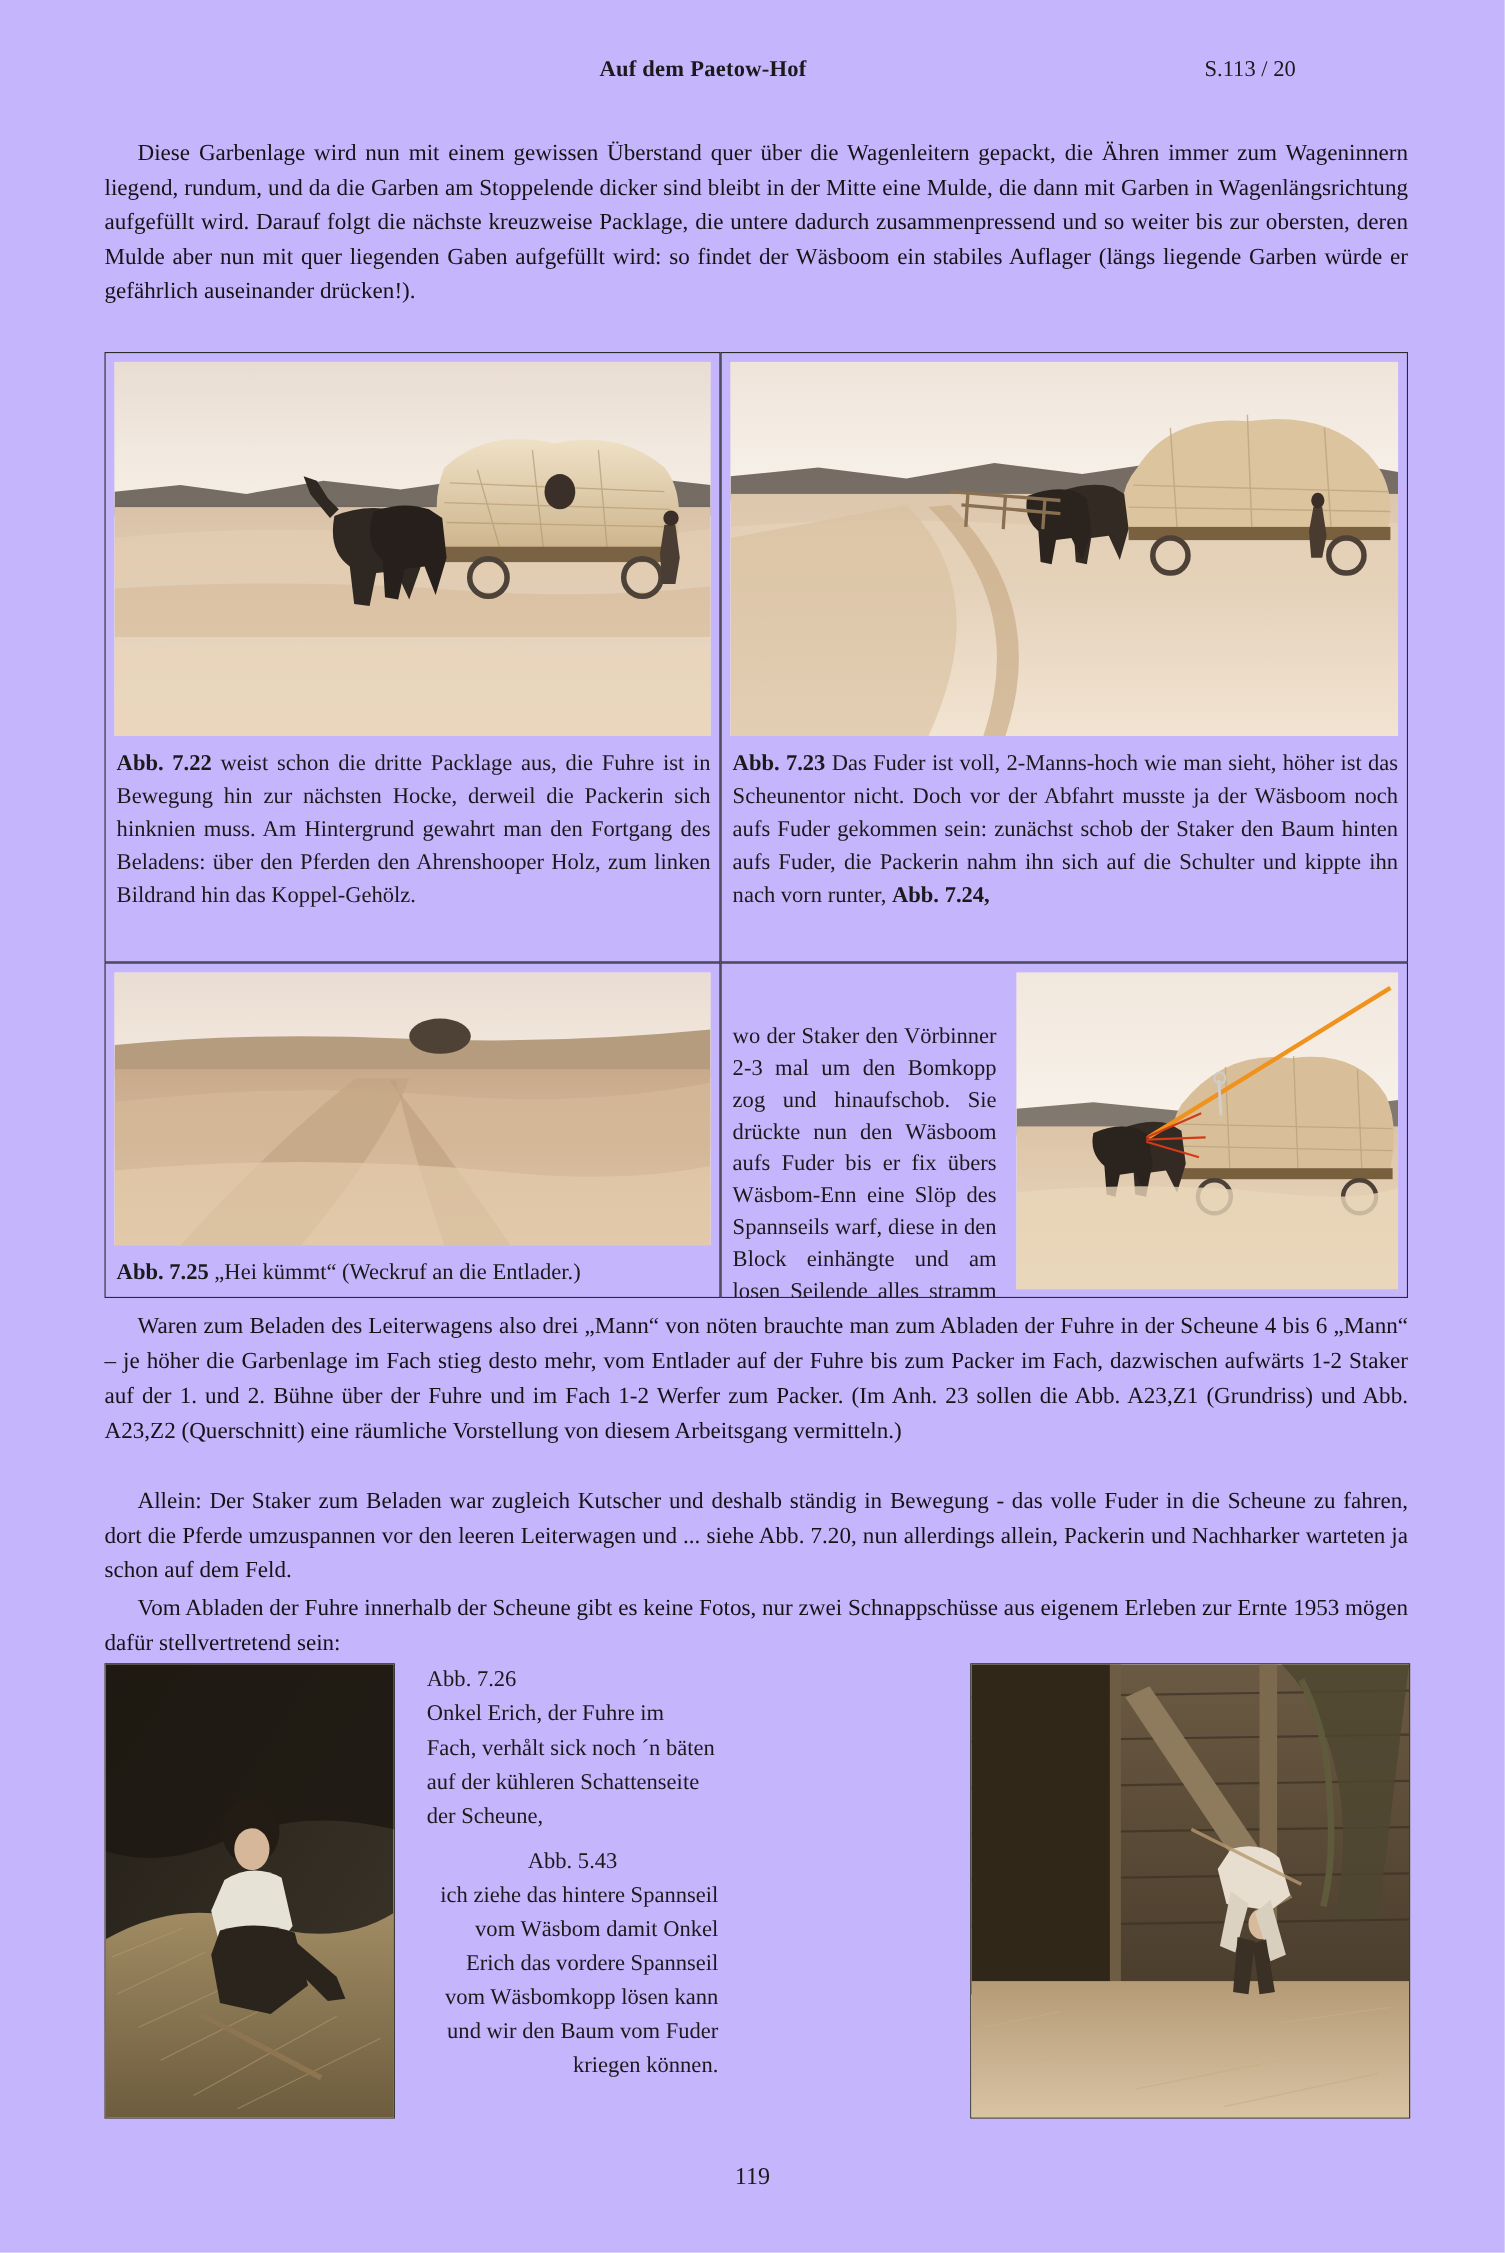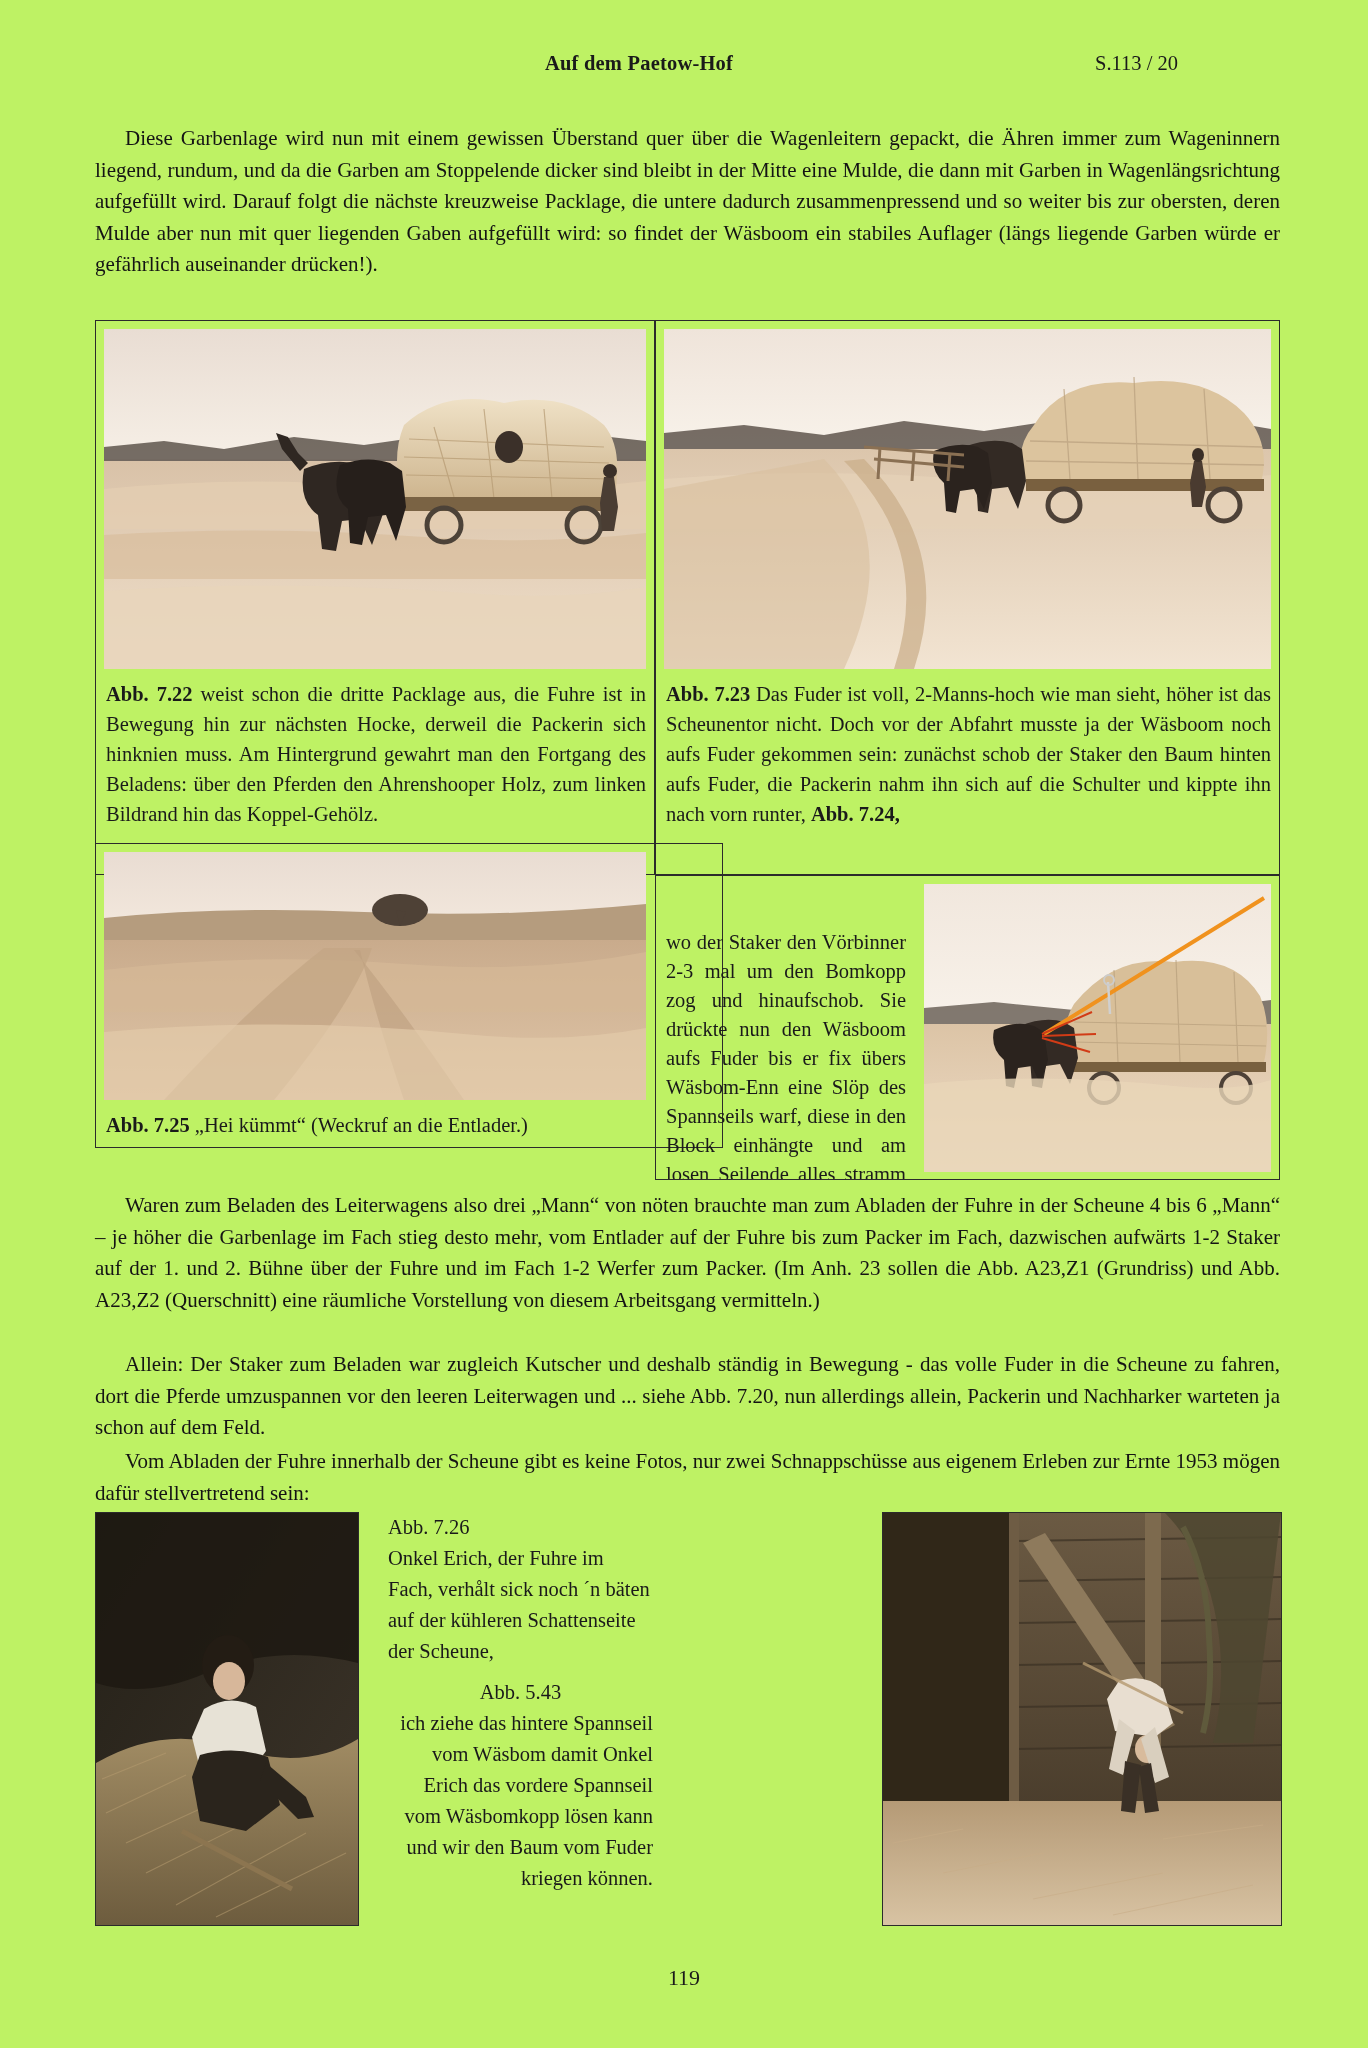--- a/index.html
+++ b/index.html
@@ -13,21 +13,21 @@
     font-family: "Liberation Serif", serif;
     color: #1a1a1a;
     position: relative;
     overflow: hidden;
   }
   .page {
     position: absolute;
     left: 0; top: 0;
     width: 1368px;
     height: 2048px;
-    background: #bef264;
+    background: #c4b5fd;
   }
   
   .header {
     position: absolute;
     left: 95px;
     top: 52px;
     width: 1190px;
     height: 30px;
   }
   .header-title {
@@ -192,21 +192,21 @@
 
         <path d="M530,132 l8,0 l4,26 l-4,20 l-10,0 l-2,-24 Z" fill="#4a3b30"></path>
         <ellipse cx="534" cy="126" rx="6" ry="7" fill="#3a2e26"></ellipse>
       </svg>
     </div>
     <div class="cap" style="left:10px; top:358px; width:605px;">
       <b>Abb. 7.23</b><span> Das Fuder ist voll, 2-Manns-hoch wie man sieht, höher ist das Scheunentor nicht. Doch vor der Abfahrt musste ja der Wäsboom noch aufs Fuder gekommen sein: zunächst schob der Staker den Baum hinten aufs Fuder, die Packerin nahm ihn sich auf die Schulter und kippte ihn nach vorn runter, </span><b>Abb. 7.24,</b>
     </div>
   </div>
 
-  <div class="frame" style="left:95px; top:843px; width:628px; height:305px;">
+  <div class="frame" style="left:95px; top:875px; width:560px; height:305px;">
     <div class="photo" style="left:8px; top:8px; width:542px; height:248px;">
       <svg viewBox="0 0 542 248" width="542" height="248" preserveAspectRatio="none">
         <defs>
           <linearGradient id="sky25" x1="0" y1="0" x2="0" y2="1">
             <stop offset="0%" stop-color="#e9dcd2"></stop>
               <stop offset="100%" stop-color="#f2e7dc"></stop>
           </linearGradient>
           <linearGradient id="fld25" x1="0" y1="0" x2="0" y2="1">
             <stop offset="0%" stop-color="#c9ab8c"></stop>
               <stop offset="100%" stop-color="#e0c6a8"></stop>

